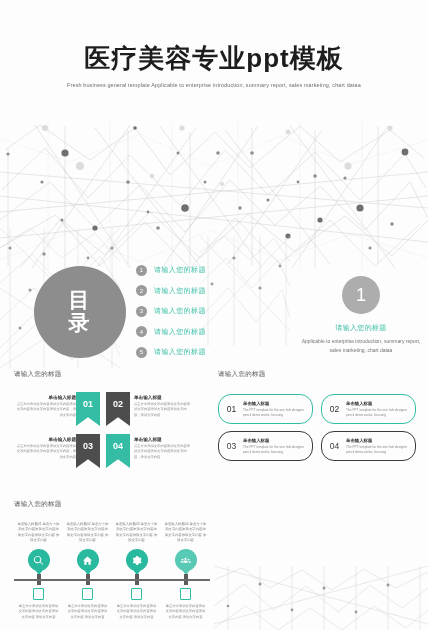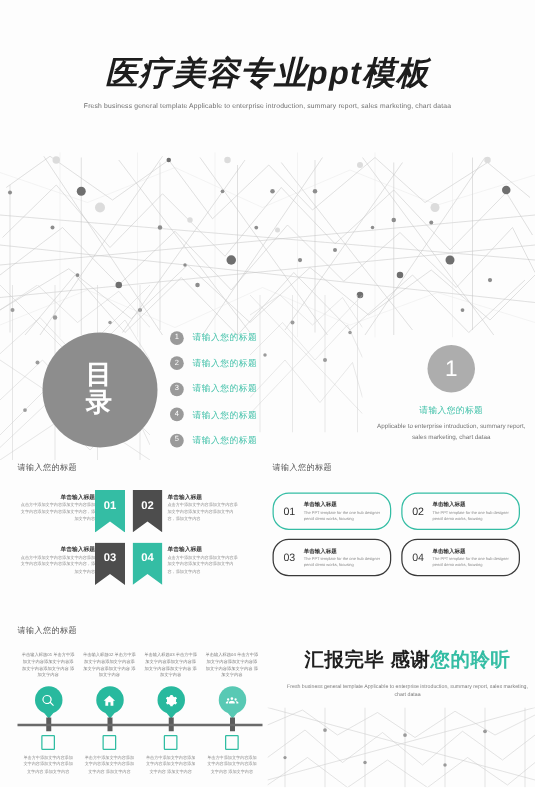--- a/index.html
+++ b/index.html
@@ -13,21 +13,20 @@
 
   
   .mesh { position: absolute; pointer-events: none; }
   .mesh svg { display: block; width: 100%; height: 100%; }
 
   
   .title-block { position: absolute; top: 44px; left: 0; width: 428px; text-align: center; z-index: 5; }
   .main-title {
     font-size: 26px; font-weight: 700; color: #1d1d1d; letter-spacing: 1px;
     line-height: 1.1;
-    font-style: italic;
   }
   .main-sub {
     margin-top: 8px; font-size: 5.4px; color: #6d6d6d; line-height: 1.65;
     letter-spacing: .15px;
   }
 
   
   .toc { position: absolute; left: 8px; top: 258px; width: 230px; height: 112px; z-index: 5; }
   .toc-circle {
     position: absolute; left: 26px; top: 8px; width: 92px; height: 92px; border-radius: 50%;
@@ -432,20 +431,14 @@
         <div class="sq"></div>
         <div class="sq-cap">单击方中添加文字内容添加文字内容添加文字内容添加文字内容 添加文字内容</div>
       </div>
       <div class="sq-col">
         <div class="sq"></div>
         <div class="sq-cap">单击方中添加文字内容添加文字内容添加文字内容添加文字内容 添加文字内容</div>
       </div>
     </div>
   </div>
 
-  <div class="closing">
-    <div class="close-title">
-      <span>汇报完毕 感谢</span><span class="accent">您的聆听</span>
-    </div>
-    <div class="close-sub">Fresh business general template Applicable to enterprise introduction, summary report,  sales marketing, chart dataa</div>
-  </div>
 
 </div>
 
 </body></html>

